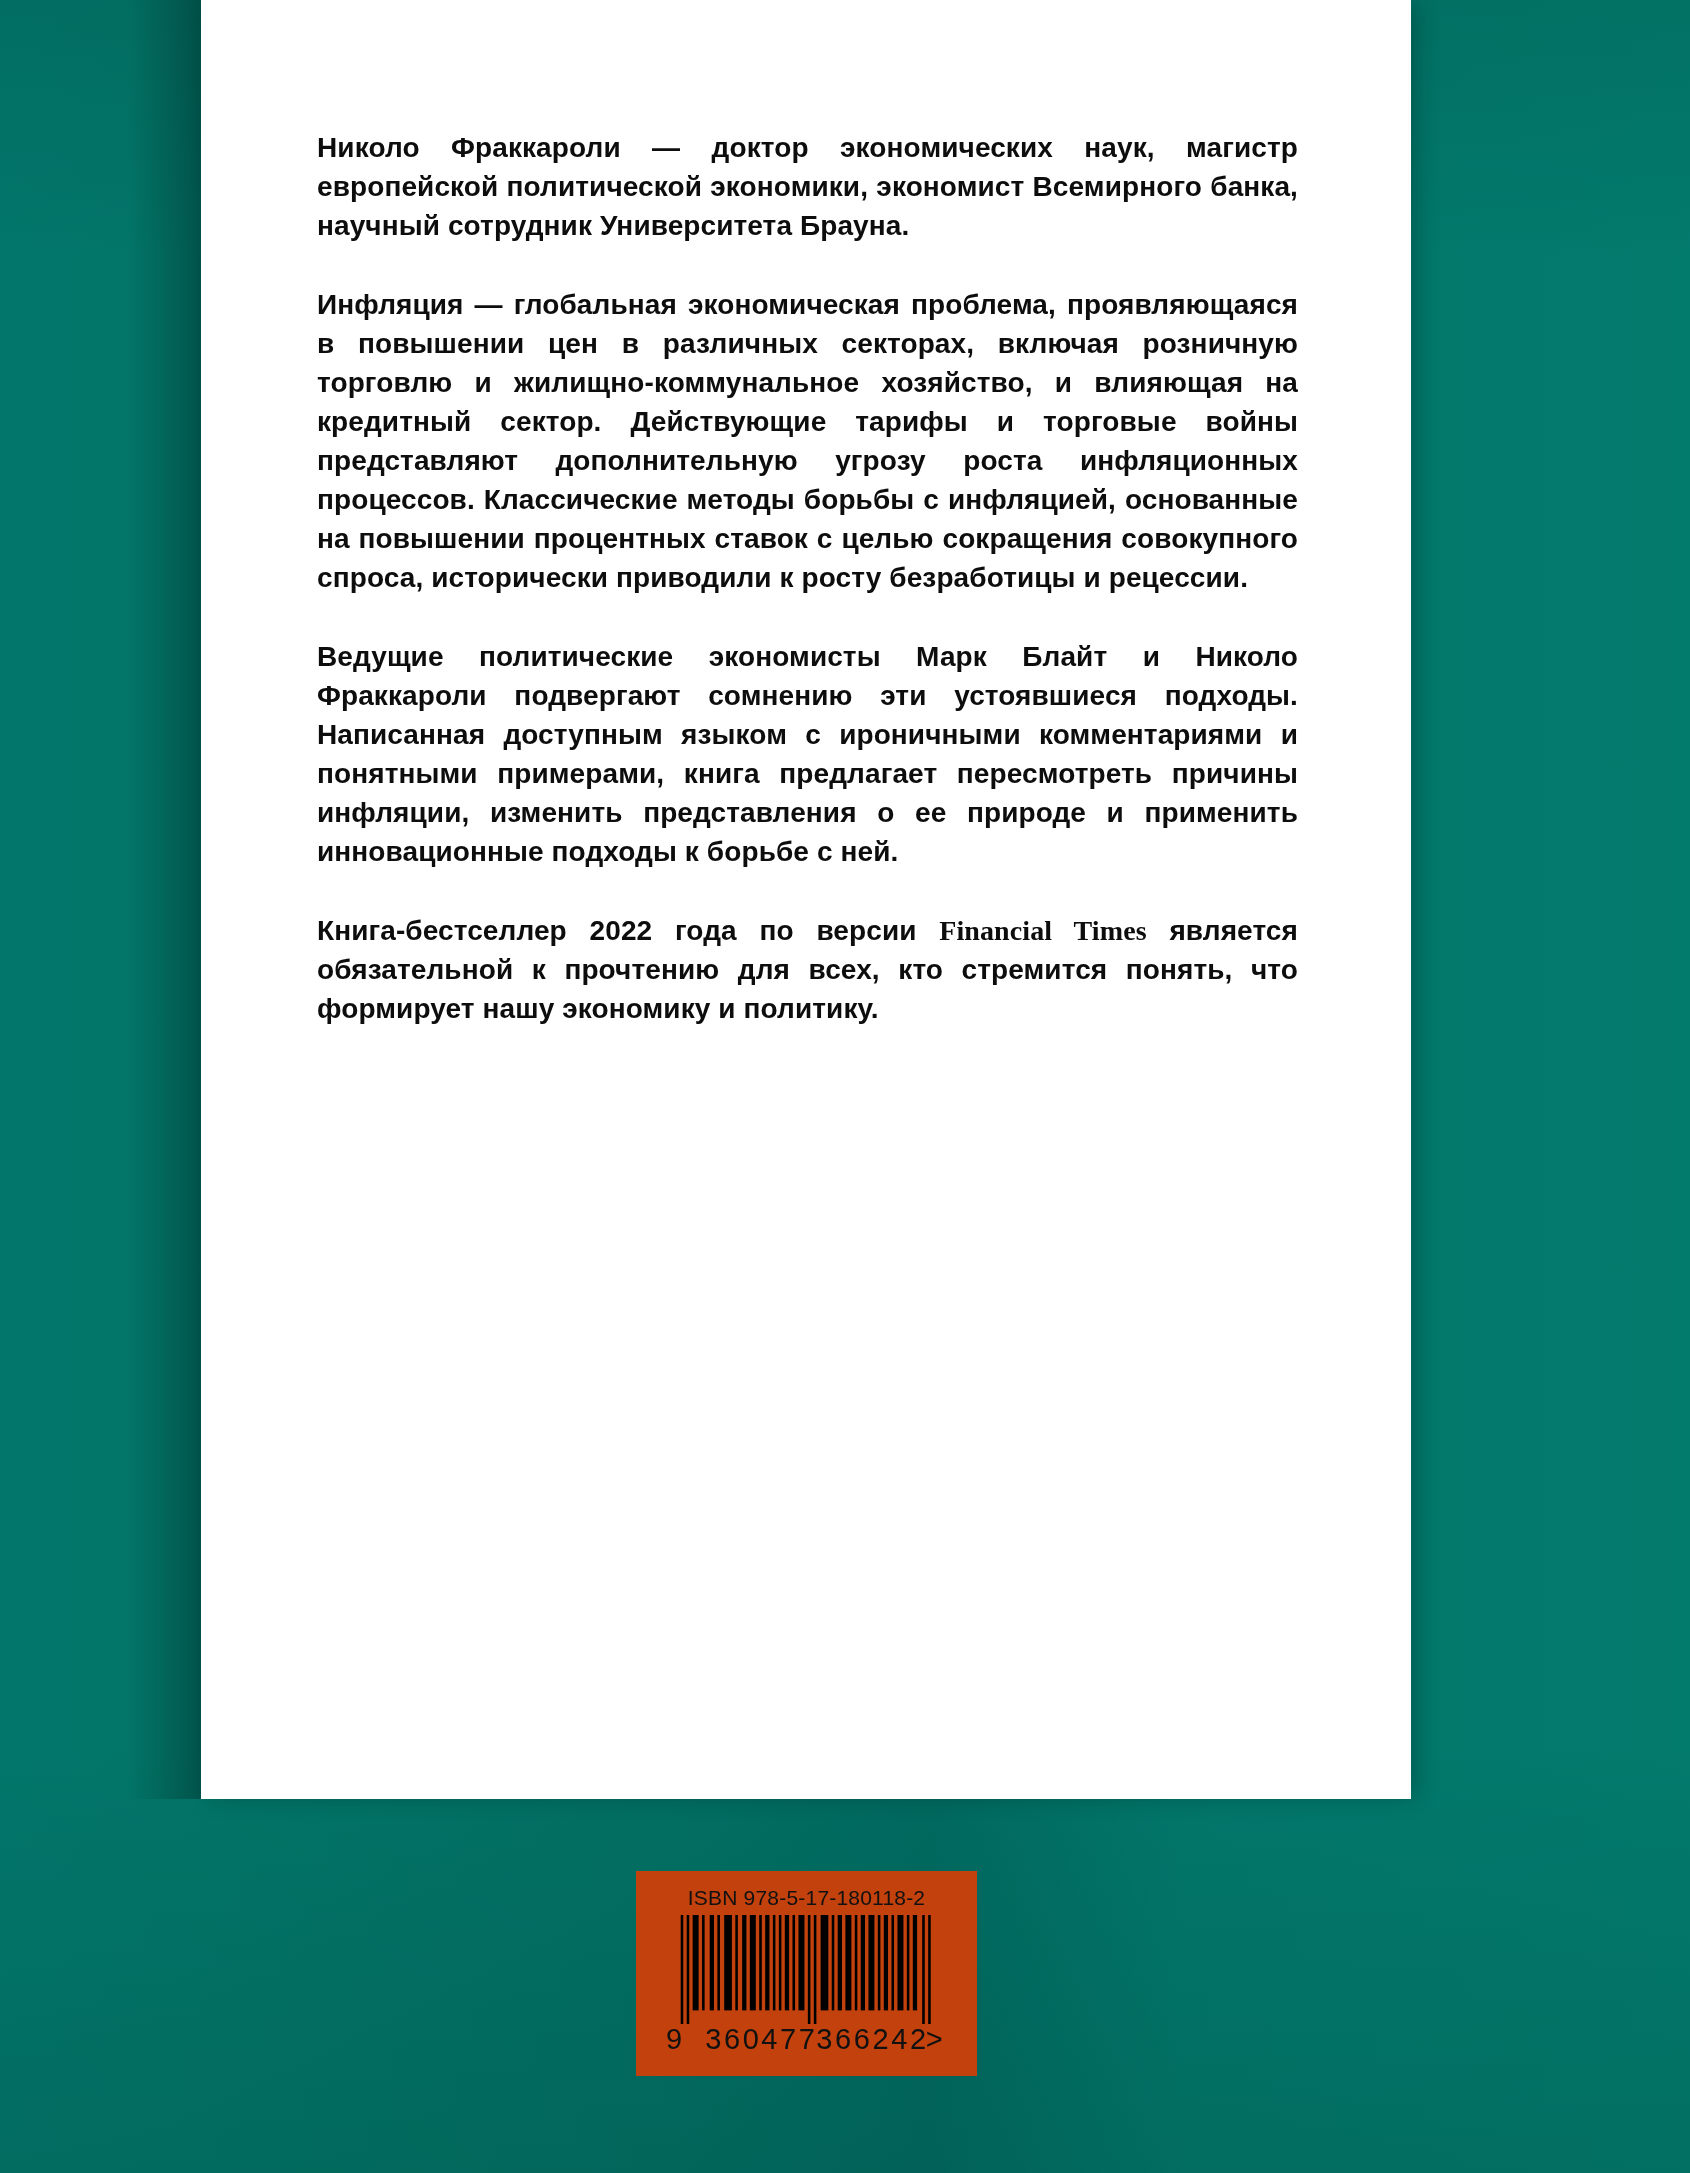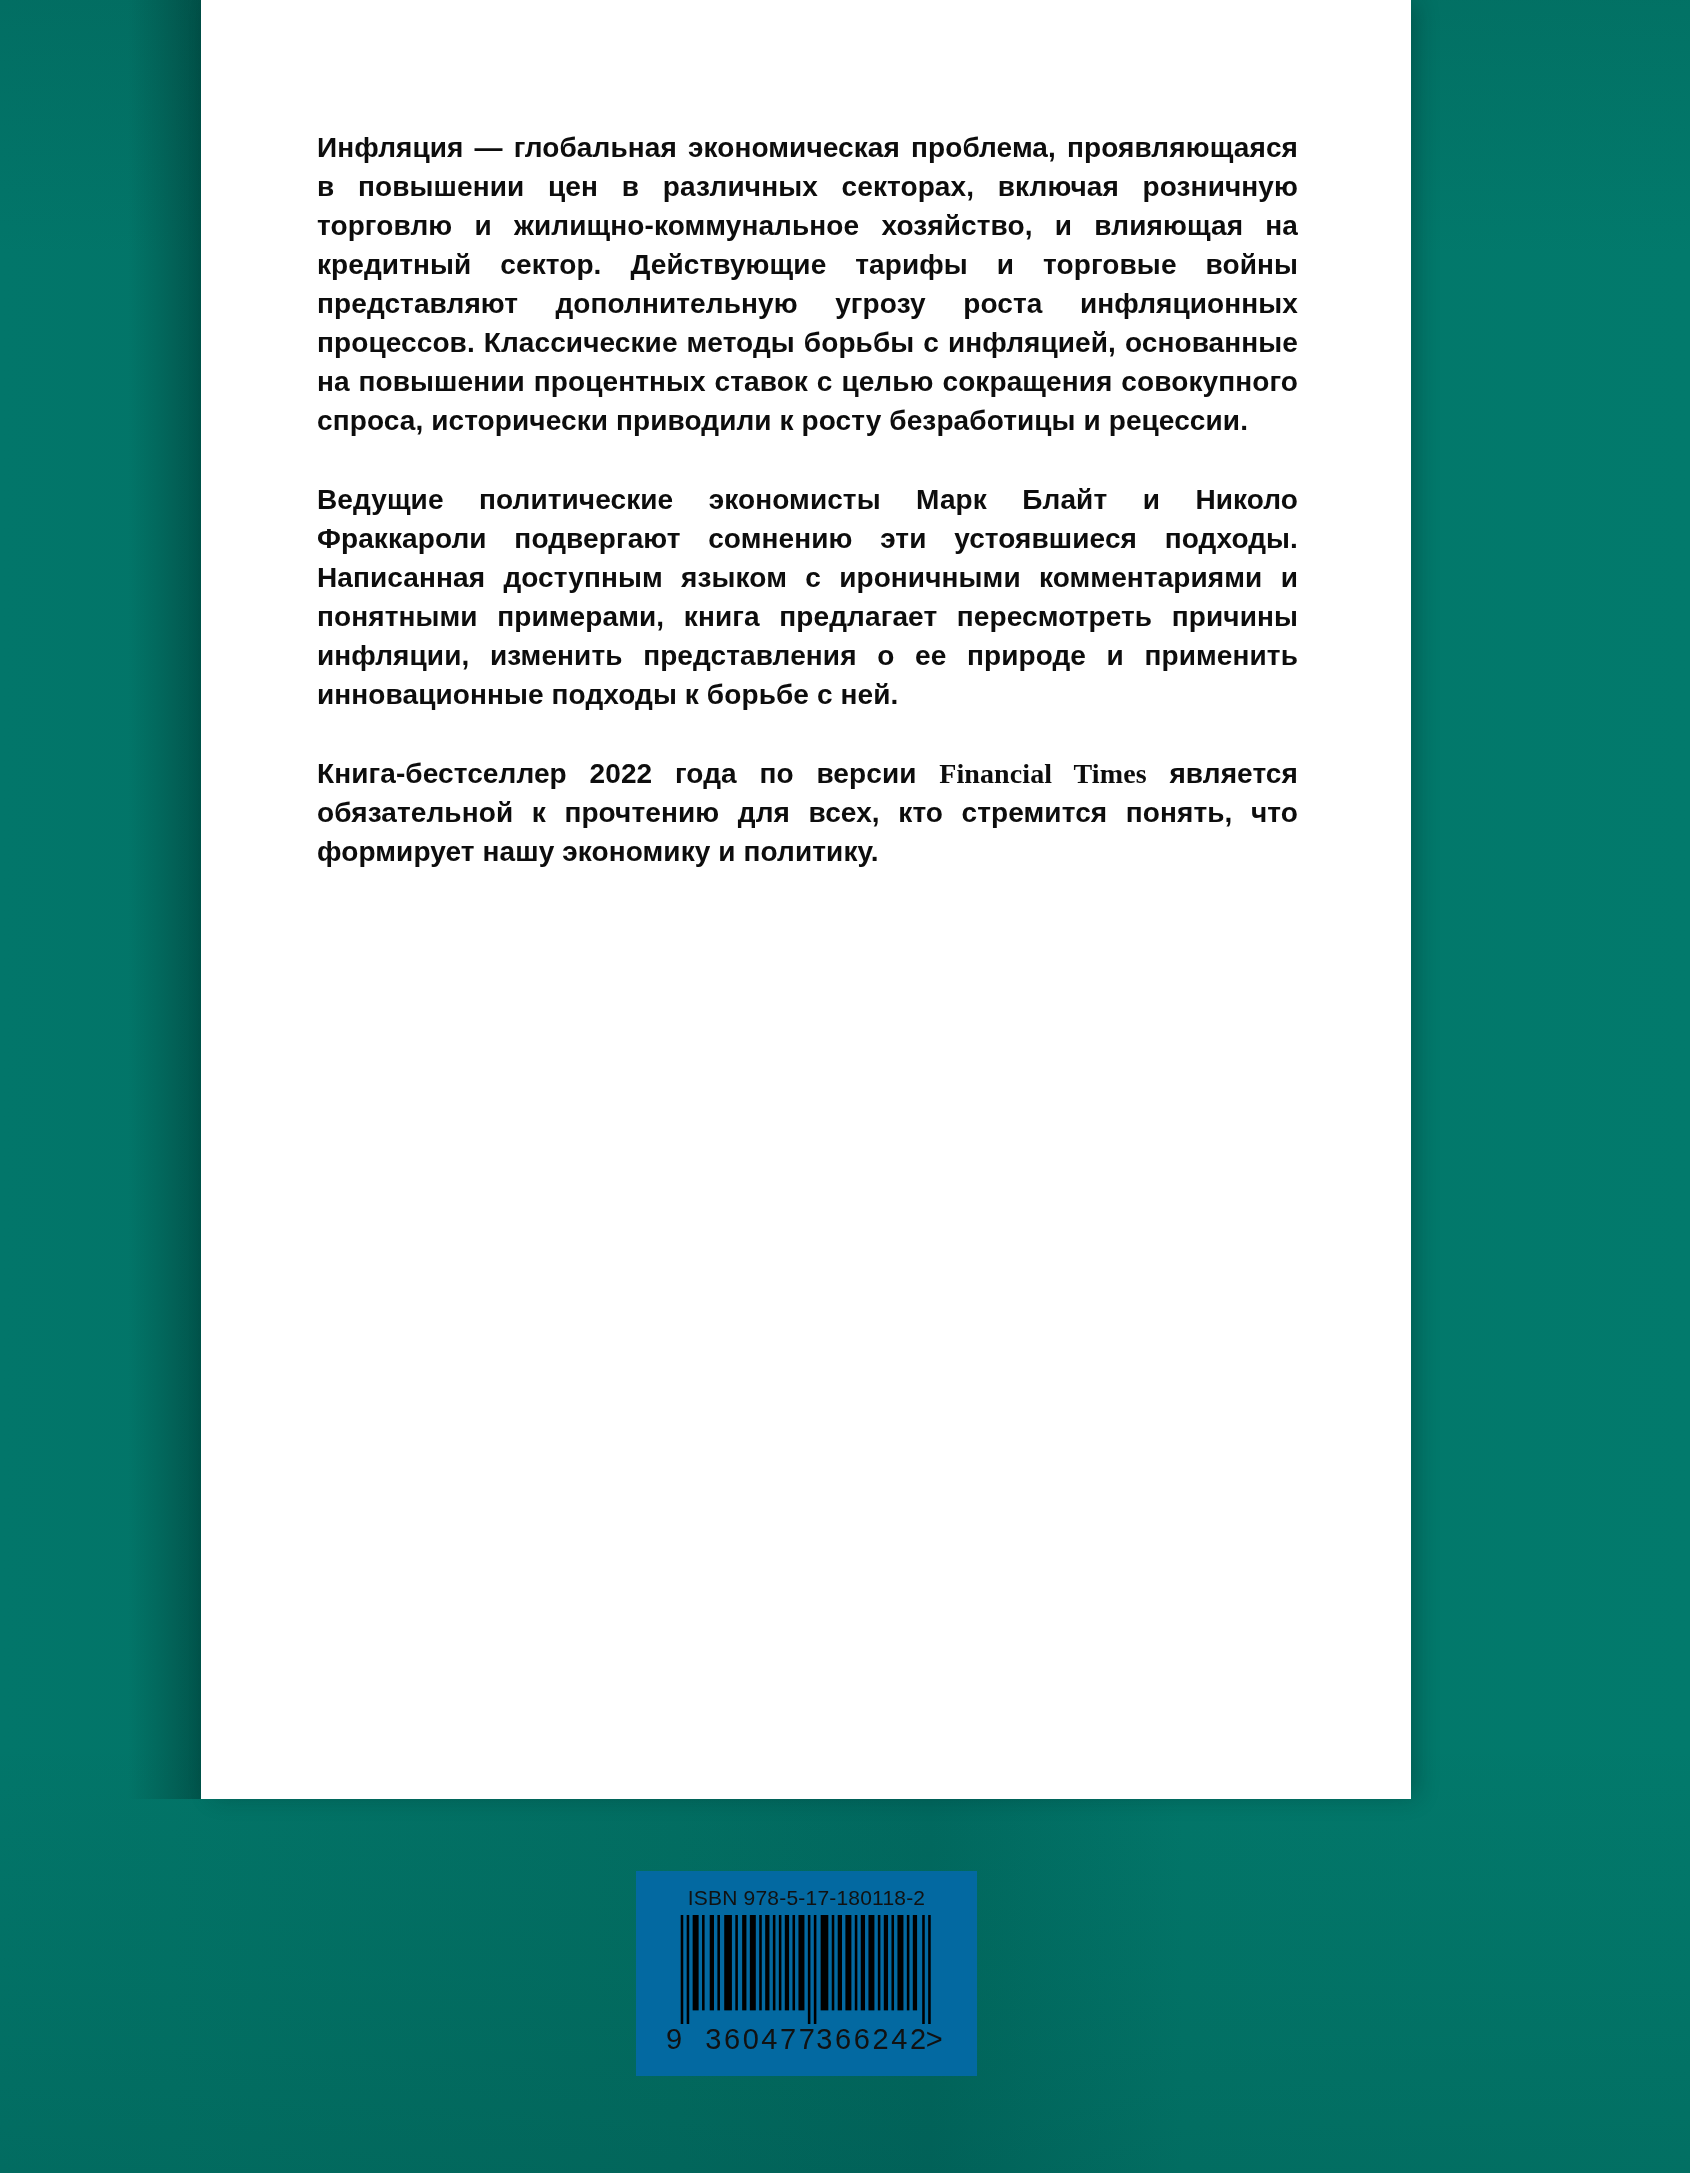--- a/index.html
+++ b/index.html
@@ -92,21 +92,21 @@
     font-weight: bold;
   }
 
   
   #barcode-panel {
     position: absolute;
     left: 636px;
     top: 1871px;
     width: 341px;
     height: 205px;
-    background: #0369a1;
+    background: #c2410c;
     display: flex;
     flex-direction: column;
     align-items: center;
     box-sizing: border-box;
     padding-top: 14.5px;
   }
   #isbn-text {
     font-family: "Liberation Sans", sans-serif;
     font-size: 21px;
     color: #111;
@@ -138,20 +138,21 @@
 <body>
 
 <div id="cover-background"></div>
 <div id="spine-shadow"></div>
 
 <div id="text-page">
 
   <div id="blurb">
 
 
+    <p class="paragraph">Николо Фраккароли — доктор экономических наук, магистр европейской политической экономики, экономист Всемирного банка, научный сотрудник Университета Брауна.</p>
 
     <p class="paragraph">Инфляция — глобальная экономическая проблема, проявляющаяся в повышении цен в различных секторах, включая розничную торговлю и жилищно-коммунальное хозяйство, и влияющая на кредитный сектор. Действующие тарифы и торговые войны представляют дополнительную угрозу роста инфляционных процессов. Классические методы борьбы с инфляцией, основанные на повышении процентных ставок с целью сокращения совокупного спроса, исторически приводили к росту безработицы и рецессии.</p>
 
     <p class="paragraph">Ведущие политические экономисты Марк Блайт и Николо Фраккароли подвергают сомнению эти устоявшиеся подходы.  Написанная доступным языком с ироничными комментариями и понятными примерами, книга предлагает пересмотреть причины инфляции, изменить представления о ее природе и применить инновационные подходы к борьбе с ней.</p>
 
     <p class="paragraph"><span>Книга-бестселлер 2022 года по версии </span><span class="serif-name">Financial Times</span><span> является обязательной к прочтению для всех, кто стремится понять, что формирует нашу экономику и политику.</span></p>
 
   </div>
 </div>
 

